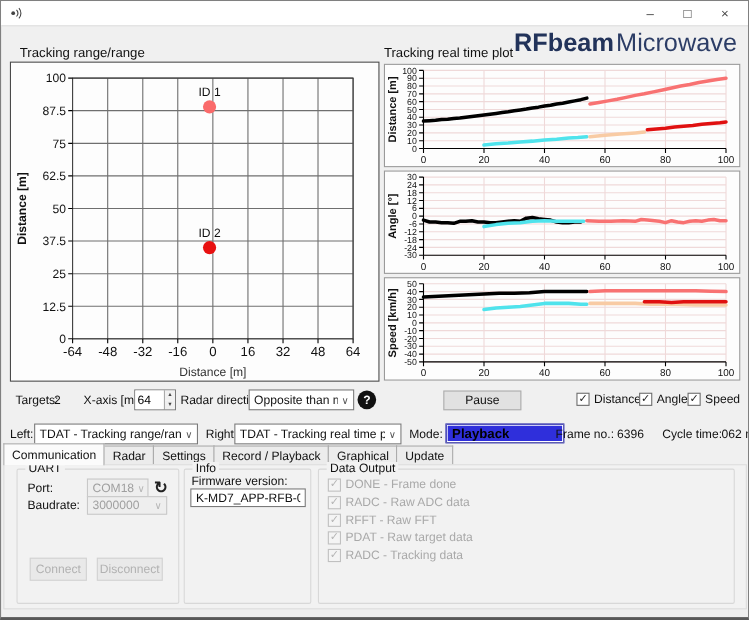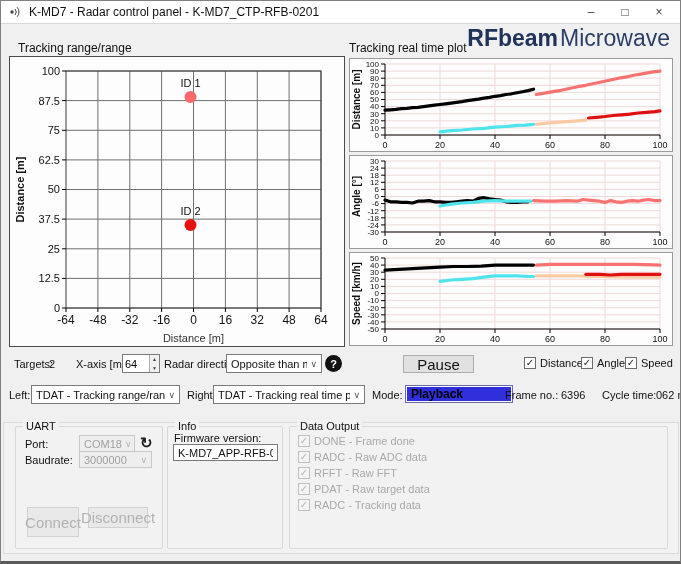--- a/index.html
+++ b/index.html
@@ -19,21 +19,21 @@
   .lbl{position:absolute;font-size:11px;color:#111;white-space:nowrap;}
   .field{position:absolute;box-sizing:border-box;background:#fff;border:1px solid #7a7a7a;font-size:11px;color:#111;font-family:"Liberation Sans",sans-serif;padding:1px 4px;}
   .combo{display:flex;align-items:center;justify-content:space-between;}
   .combo .arrow{color:#555;font-size:9px;margin-left:3px;}
   .combo.disabled{background:#eeeeee;border-color:#c8c8c8;color:#9f9f9f;}
   .combo.disabled .arrow{color:#b5b5b5;}
   .spin{display:flex;align-items:stretch;}
   .spin input{width:22px;border:none;outline:none;font-size:11px;font-family:"Liberation Sans",sans-serif;padding:0 2px;}
   .spin .btns{display:flex;flex-direction:column;border-left:1px solid #aaa;width:13px;}
   .spin .btns span{flex:1;font-size:5px;color:#444;display:flex;align-items:center;justify-content:center;background:#f0f0f0;}
-  .btn{position:absolute;box-sizing:border-box;background:#e1e1e1;border:1px solid #adadad;font-size:15px;color:#111;display:flex;align-items:center;justify-content:center;}
+  .btn{position:absolute;box-sizing:border-box;background:#e1e1e1;border:1px solid #adadad;font-size:11px;color:#111;display:flex;align-items:center;justify-content:center;}
   .btn.disabled{background:#e9e9e9;border-color:#d2d2d2;color:#b2b2b2;}
   .cb{display:flex;align-items:center;gap:4px;position:absolute;font-size:11px;color:#111;}
   .cb .box{width:12px;height:12px;box-sizing:border-box;border:1px solid #6b6b6b;background:#fff;font-size:10px;line-height:10px;color:#222;display:flex;align-items:center;justify-content:center;}
   .cb.disabled{color:#a9a9a9;}
   .cb.disabled .box{border-color:#c0c0c0;background:#f4f4f4;color:#b5b5b5;}
   .mode-val{position:absolute;box-sizing:border-box;background:#2f2fdb;border:1px solid #6a6aa8;box-shadow:inset 0 0 0 1px #fff;color:#000;font-weight:bold;font-size:12px;padding:1px 5px;}
   .tabs{position:absolute;left:2px;top:402px;display:flex;align-items:flex-end;height:20px;}
   .tab{box-sizing:border-box;border:1px solid #acacac;border-bottom:none;background:#ececec;font-size:11px;color:#111;padding:3px 7px 3px 7px;margin-right:-1px;height:18px;}
   .tab.active{background:#fbfbfb;height:20px;padding-top:4px;position:relative;z-index:2;}
   .pane{position:absolute;left:2px;top:421px;width:676px;height:132px;background:#f2f2f2;border:1px solid #dcdcdc;box-sizing:border-box;}
@@ -49,21 +49,20 @@
 <div class="window">
 
   <div class="titlebar">
     <span class="app-icon">
       <svg width="14" height="14" viewBox="0 0 14 14">
           <circle cx="3" cy="7" r="1.7" fill="#444"></circle>
           <path d="M6 4 A4.5 4.5 0 0 1 6 10" stroke="#444" fill="none"></path>
           <path d="M8.2 2.3 A7 7 0 0 1 8.2 11.7" stroke="#444" fill="none"></path>
         </svg>
     </span>
-    <span class="title-text">K-MD7 - Radar control panel - K-MD7_CTP-RFB-0201</span>
     <span class="win-btns">
       <span class="win-btn">–</span>
       <span class="win-btn">□</span>
       <span class="win-btn">×</span>
     </span>
   </div>
 
   <div class="logo">
     <span class="b">RFbeam</span><span class="l">Microwave</span>
   </div>
@@ -356,38 +355,46 @@
     <span style="overflow:hidden;white-space:nowrap;">TDAT - Tracking real time plot</span>
     <span class="arrow">∨</span>
   </div>
   <span class="lbl" style="left:371px;top:388px;">Mode:</span>
   <div class="mode-val" style="left:404px;top:384px;width:108px;height:18px;">Playback</div>
   <span class="lbl" style="left:504px;top:388px;">Frame no.:</span>
   <span class="lbl" style="left:560px;top:388px;">6396</span>
   <span class="lbl" style="left:601px;top:388px;">Cycle time:</span>
   <span class="lbl" style="left:655px;top:388px;">062 ms</span>
 
+  <div class="tabs">
+    <span class="tab active">Communication</span>
+    <span class="tab">Radar</span>
+    <span class="tab">Settings</span>
+    <span class="tab">Record / Playback</span>
+    <span class="tab">Graphical</span>
+    <span class="tab">Update</span>
+  </div>
 
   <div class="pane"></div>
 
   <div class="grp" style="left:14px;top:425px;width:148px;height:123px;">
     <span class="gl">UART</span>
   </div>
   <span class="lbl" style="left:24px;top:437px;">Port:</span>
   <div class="field combo disabled" style="left:78px;top:434px;width:56px;height:17px;">
     <span>COM18</span>
     <span class="arrow">∨</span>
   </div>
   <span class="refresh" style="left:139px;top:433px;">↻</span>
   <span class="lbl" style="left:24px;top:453px;">Baudrate:</span>
   <div class="field combo disabled" style="left:78px;top:450px;width:73px;height:17px;">
     <span>3000000</span>
     <span class="arrow">∨</span>
   </div>
-  <div class="btn disabled" style="left:26px;top:506px;width:52px;height:30px;">Connect</div>
+  <div class="btn disabled" style="left:26px;top:506px;width:52px;height:21px;">Connect</div>
   <div class="btn disabled" style="left:87px;top:506px;width:60px;height:21px;">Disconnect</div>
 
   <div class="grp" style="left:166px;top:425px;width:116px;height:123px;">
     <span class="gl">Info</span>
   </div>
   <span class="lbl" style="left:173px;top:431px;">Firmware version:</span>
   <input class="txt" style="left: 172px; top: 443px; width: 105px; height: 17px;" value="K-MD7_APP-RFB-0201">
 
   <div class="grp" style="left:288px;top:425px;width:379px;height:123px;">
     <span class="gl">Data Output</span>

